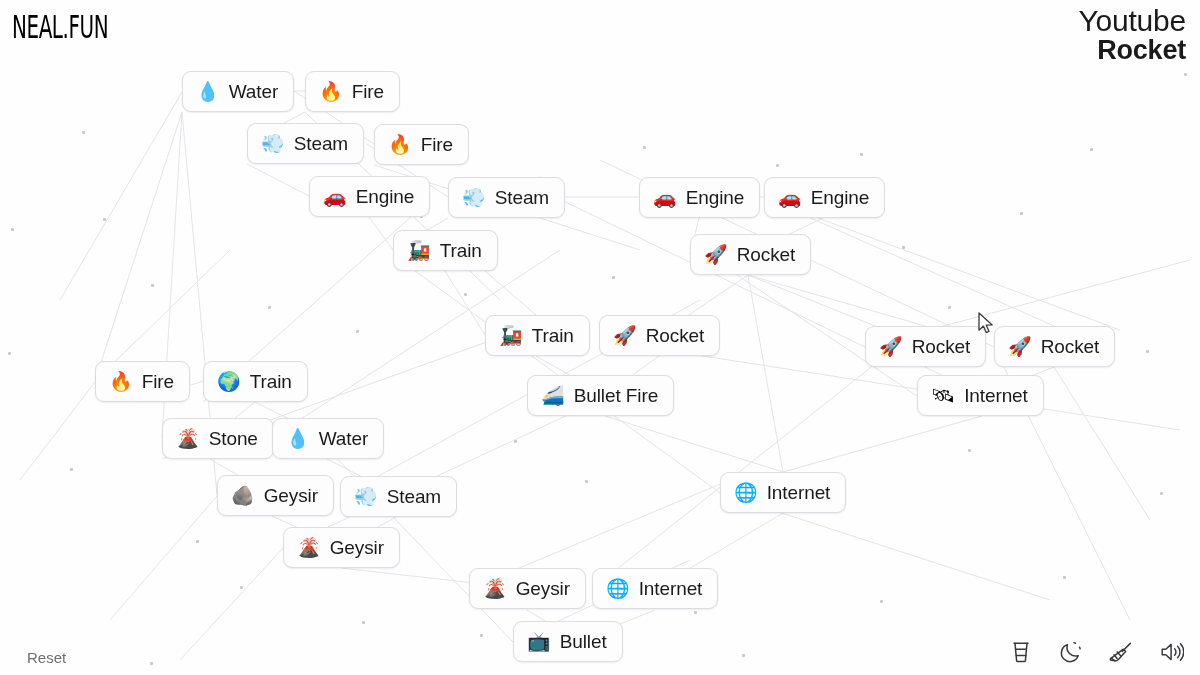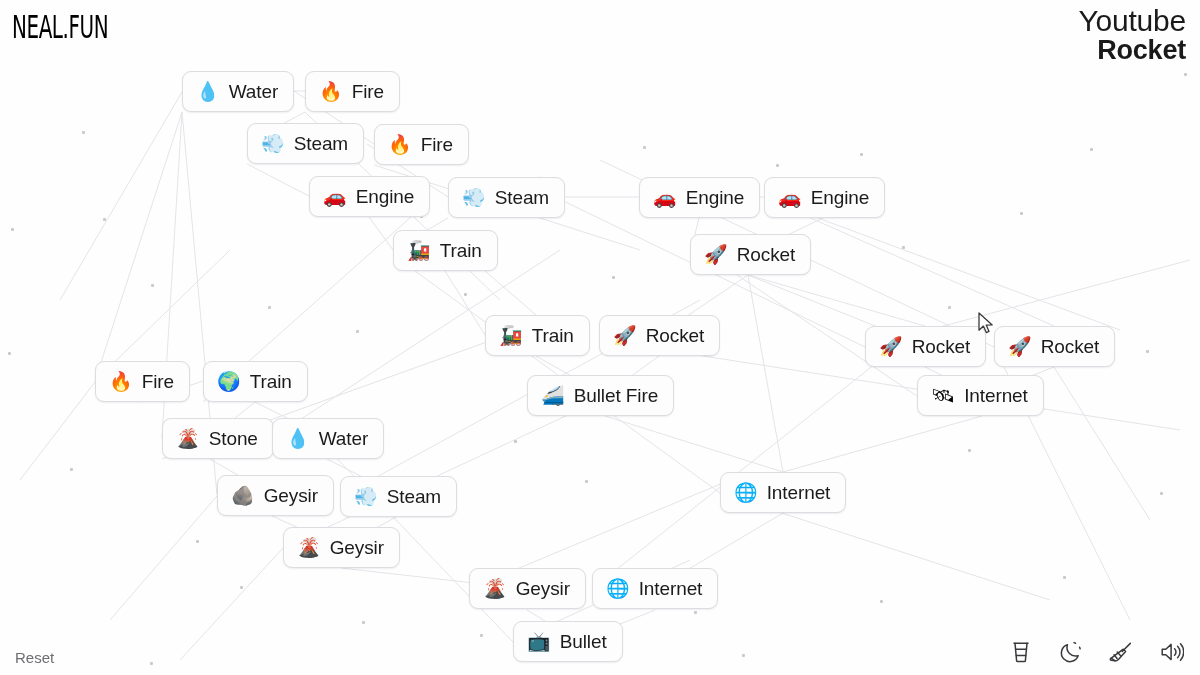--- a/index.html
+++ b/index.html
@@ -100,21 +100,21 @@
   .item .label {
     font-size: 19px;
     color: #1b1b1b;
     font-family: "Liberation Sans", sans-serif;
     letter-spacing: -0.1px;
   }
 
   
   #reset {
     position: absolute;
-    left: 15px;
+    left: 27px;
     bottom: 9px;
     font-size: 15px;
     color: #6d6d72;
     cursor: pointer;
   }
 
   #tools {
     position: absolute;
     right: 14px;
     bottom: 8px;

